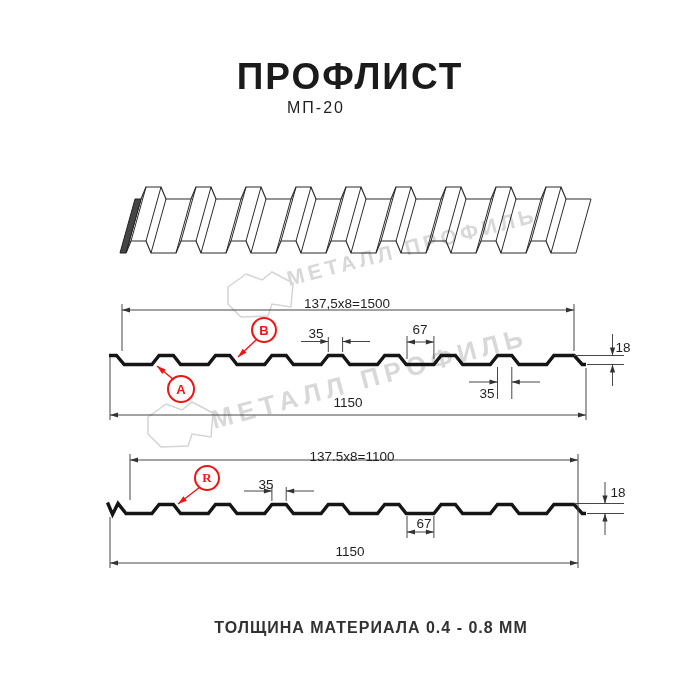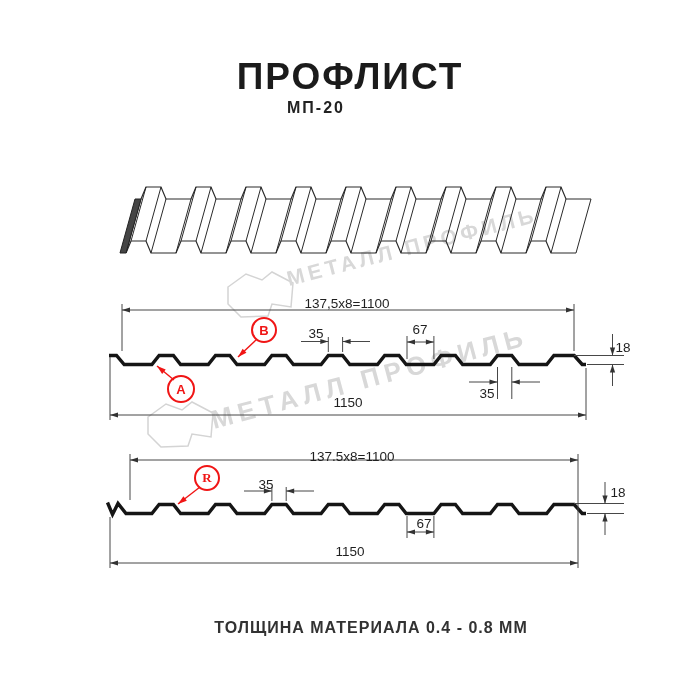--- a/index.html
+++ b/index.html
@@ -1,21 +1,21 @@
 <!DOCTYPE html>
 <html><head>
 <meta charset="utf-8">
 <style>
   html,body{margin:0;padding:0;background:#fff;}
   .page{position:relative;width:700px;height:700px;background:#ffffff;overflow:hidden;
         font-family:"Liberation Sans",sans-serif;}
   .title{position:absolute;left:0;top:56px;width:700px;text-align:center;margin:0;
          font-size:37px;font-weight:800;letter-spacing:2px;color:#1b1b1b;}
   .subtitle{position:absolute;left:0;top:99px;width:632px;text-align:center;
-         font-size:16px;font-weight:700;letter-spacing:2px;color:#222;}
+         font-size:16px;font-weight:400;letter-spacing:2px;color:#222;}
   .footer-note{position:absolute;left:0;top:619px;width:700px;text-align:center;
          font-size:16px;font-weight:600;letter-spacing:1px;color:#323232;padding-left:21px;}
   svg.canvas{position:absolute;left:0;top:0;}
   .dim{position:absolute;font-size:13.5px;color:#1f1f1f;white-space:nowrap;
        transform:translate(-50%,-50%);}
   .clabel{position:absolute;border-radius:50%;display:flex;align-items:center;
        justify-content:center;font-weight:700;transform:translate(-50%,-50%);
        background:transparent;}
   .wmtext{font-weight:700;}
 </style>
@@ -149,21 +149,21 @@
         <line x1="256" y1="340" x2="238" y2="357" stroke="#f01515" stroke-width="1.4"></line>
         <polygon points="238,357 242.62057248064994,348.78475137618705 246.46566426524677,352.85602503046607" fill="#f01515"></polygon>
         <line x1="200" y1="487" x2="178" y2="504" stroke="#f01515" stroke-width="1.4"></line>
         <polygon points="178,504 183.40951200951739,496.28137448642 186.83361801554165,500.7125704942162" fill="#f01515"></polygon>
       </g>
   </svg>
 
   <h1 class="title">ПРОФЛИСТ</h1>
   <div class="subtitle">МП-20</div>
 
-  <span class="dim" style="left:347px;top:303px;">137,5x8=1100</span>
+  <span class="dim" style="left:347px;top:303px;">137,5x8=1500</span>
   <span class="dim" style="left:316px;top:333px;">35</span>
   <span class="dim" style="left:420px;top:329px;">67</span>
   <span class="dim" style="left:623px;top:347px;">18</span>
   <span class="dim" style="left:487px;top:393px;">35</span>
   <span class="dim" style="left:348px;top:402px;">1150</span>
 
   <span class="dim" style="left:352px;top:456px;">137.5x8=1100</span>
   <span class="dim" style="left:266px;top:484px;">35</span>
   <span class="dim" style="left:424px;top:523px;">67</span>
   <span class="dim" style="left:618px;top:492px;">18</span>

